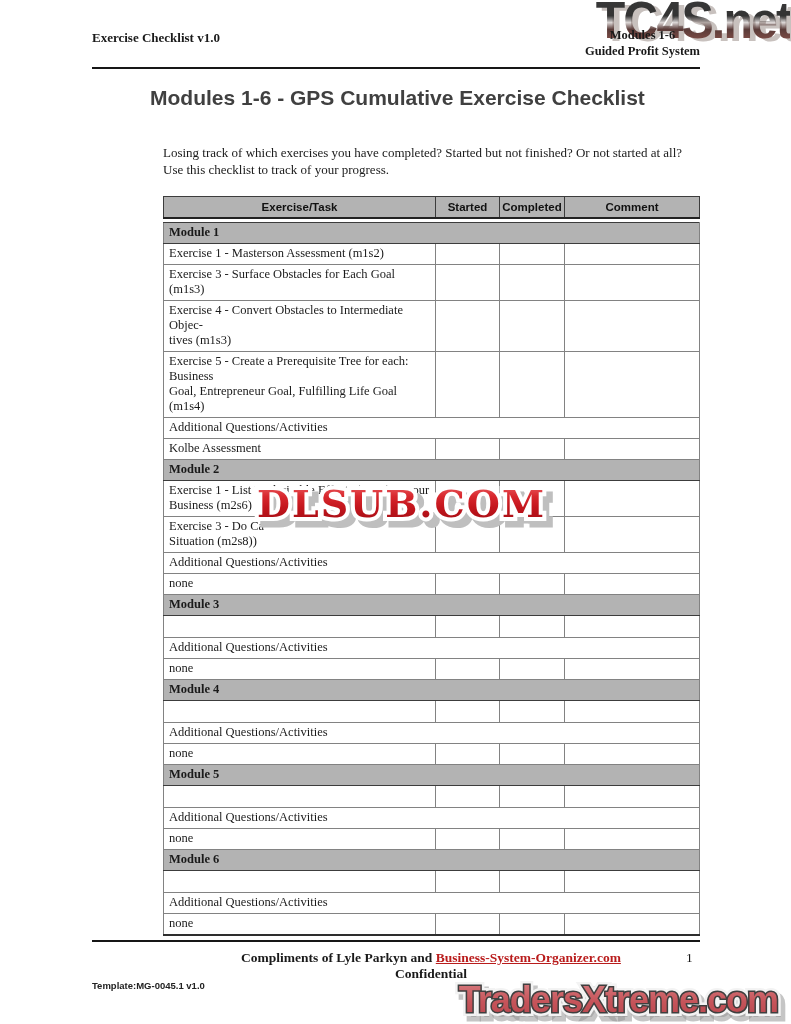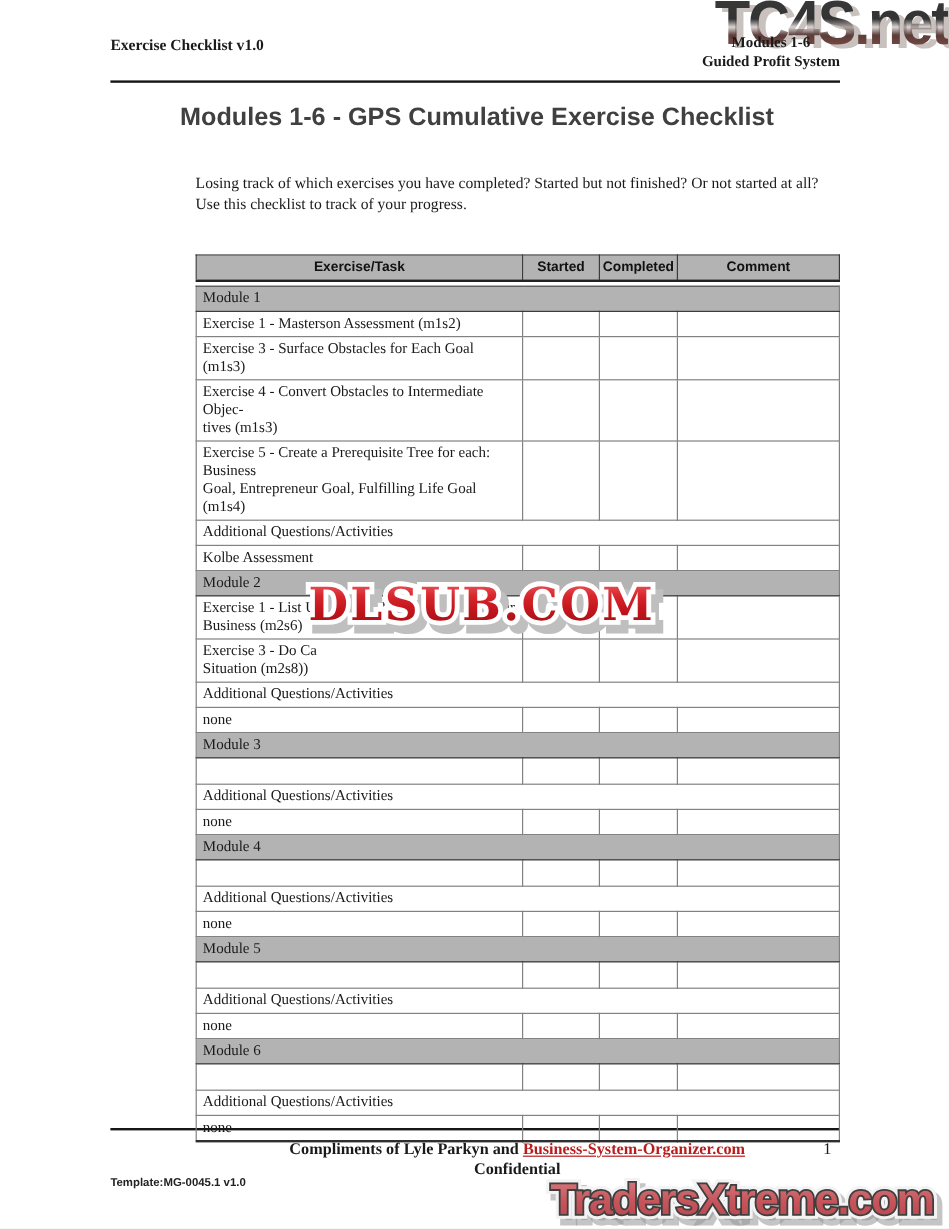--- a/index.html
+++ b/index.html
@@ -61,30 +61,30 @@
   .wm-traders .out2 { -webkit-text-stroke:3px #3f3f3f; color:#3f3f3f; }
   .wm-traders .fill { background:linear-gradient(180deg,#d67a7e 0%,#c6545a 55%,#b8474e 100%);
                       -webkit-background-clip:text; background-clip:text; color:transparent; }
 
   
   .table-wrap { position:absolute; left:163px; top:196px; width:536px; z-index:1; }
   table { border-collapse:collapse; table-layout:fixed; width:536px;
           font:12.5px "Liberation Serif", serif; }
   col.c1{width:272px} col.c2{width:64px} col.c3{width:65px} col.c4{width:135px}
 
-  table.head-table { border:1px solid #3c3c3c; border-bottom:2px solid #222;margin-top:16px; }
+  table.head-table { border:1px solid #3c3c3c; border-bottom:2px solid #222; }
   table.head-table th {
     background:#b3b3b3; border:1px solid #3c3c3c;
     font:bold 11.5px "Liberation Sans", sans-serif; color:#111;
     padding:4px 2px; text-align:center; }
 
   table.main-table { margin-top:3px; border:1px solid #4a4a4a; border-bottom:2px solid #2e2e2e; }
   table.main-table td { border:1px solid #828282; padding:2px 4px 3px 5px;
     vertical-align:top; white-space:pre-line; }
-  td.module-cell { background:#b3b3b3; font-weight:normal;
+  td.module-cell { background:#b3b3b3; font-weight:bold;
     border-top:1px solid #3c3c3c !important; border-bottom:1px solid #3c3c3c !important; }
   td.full-cell  { }
   td.blank-cell { height:22px; }
   td.status-cell{ }
 
   
   .rule-bottom { position:absolute; left:92px; top:940px; width:608px; height:2px; background:#161616; }
   .footer-center {
     position:absolute; left:150px; top:950px; width:562px; text-align:center;
     font:bold 13.5px "Liberation Serif", serif; line-height:1.18; }

